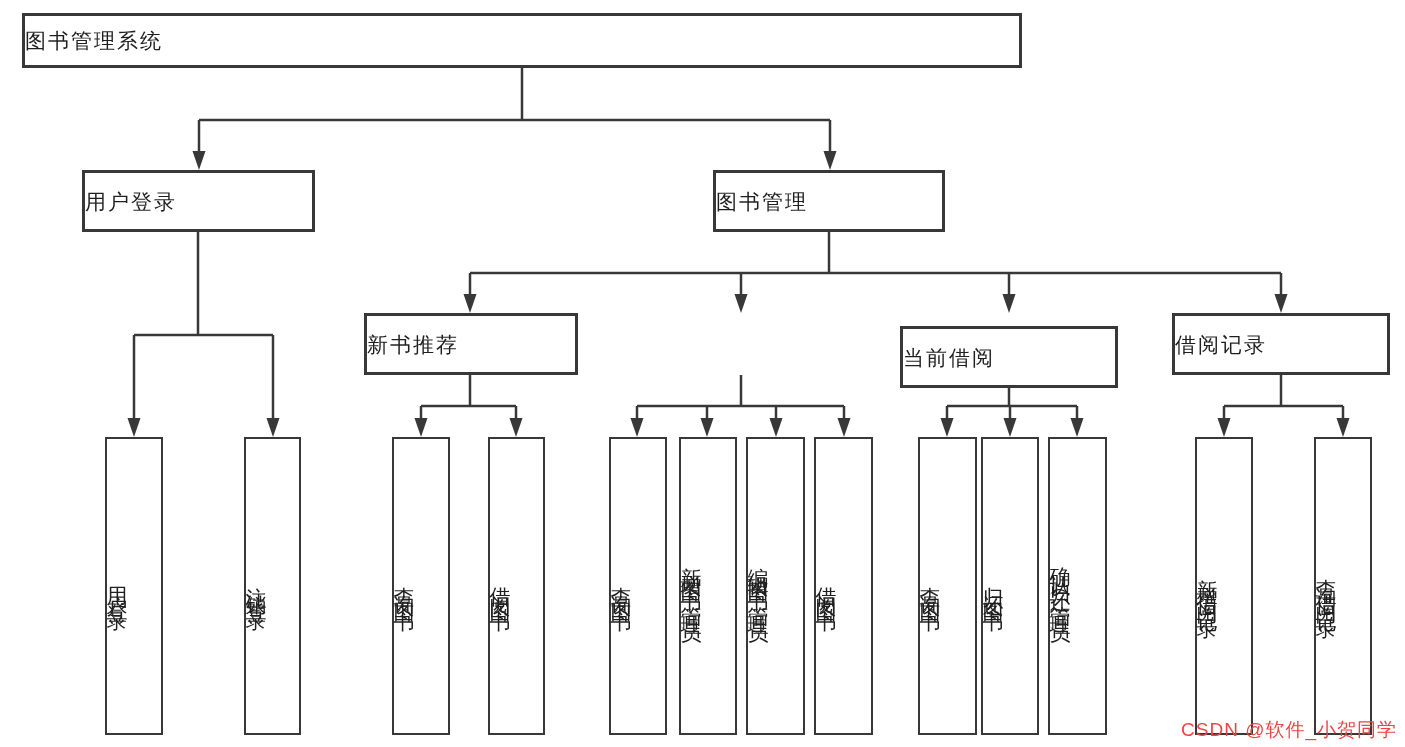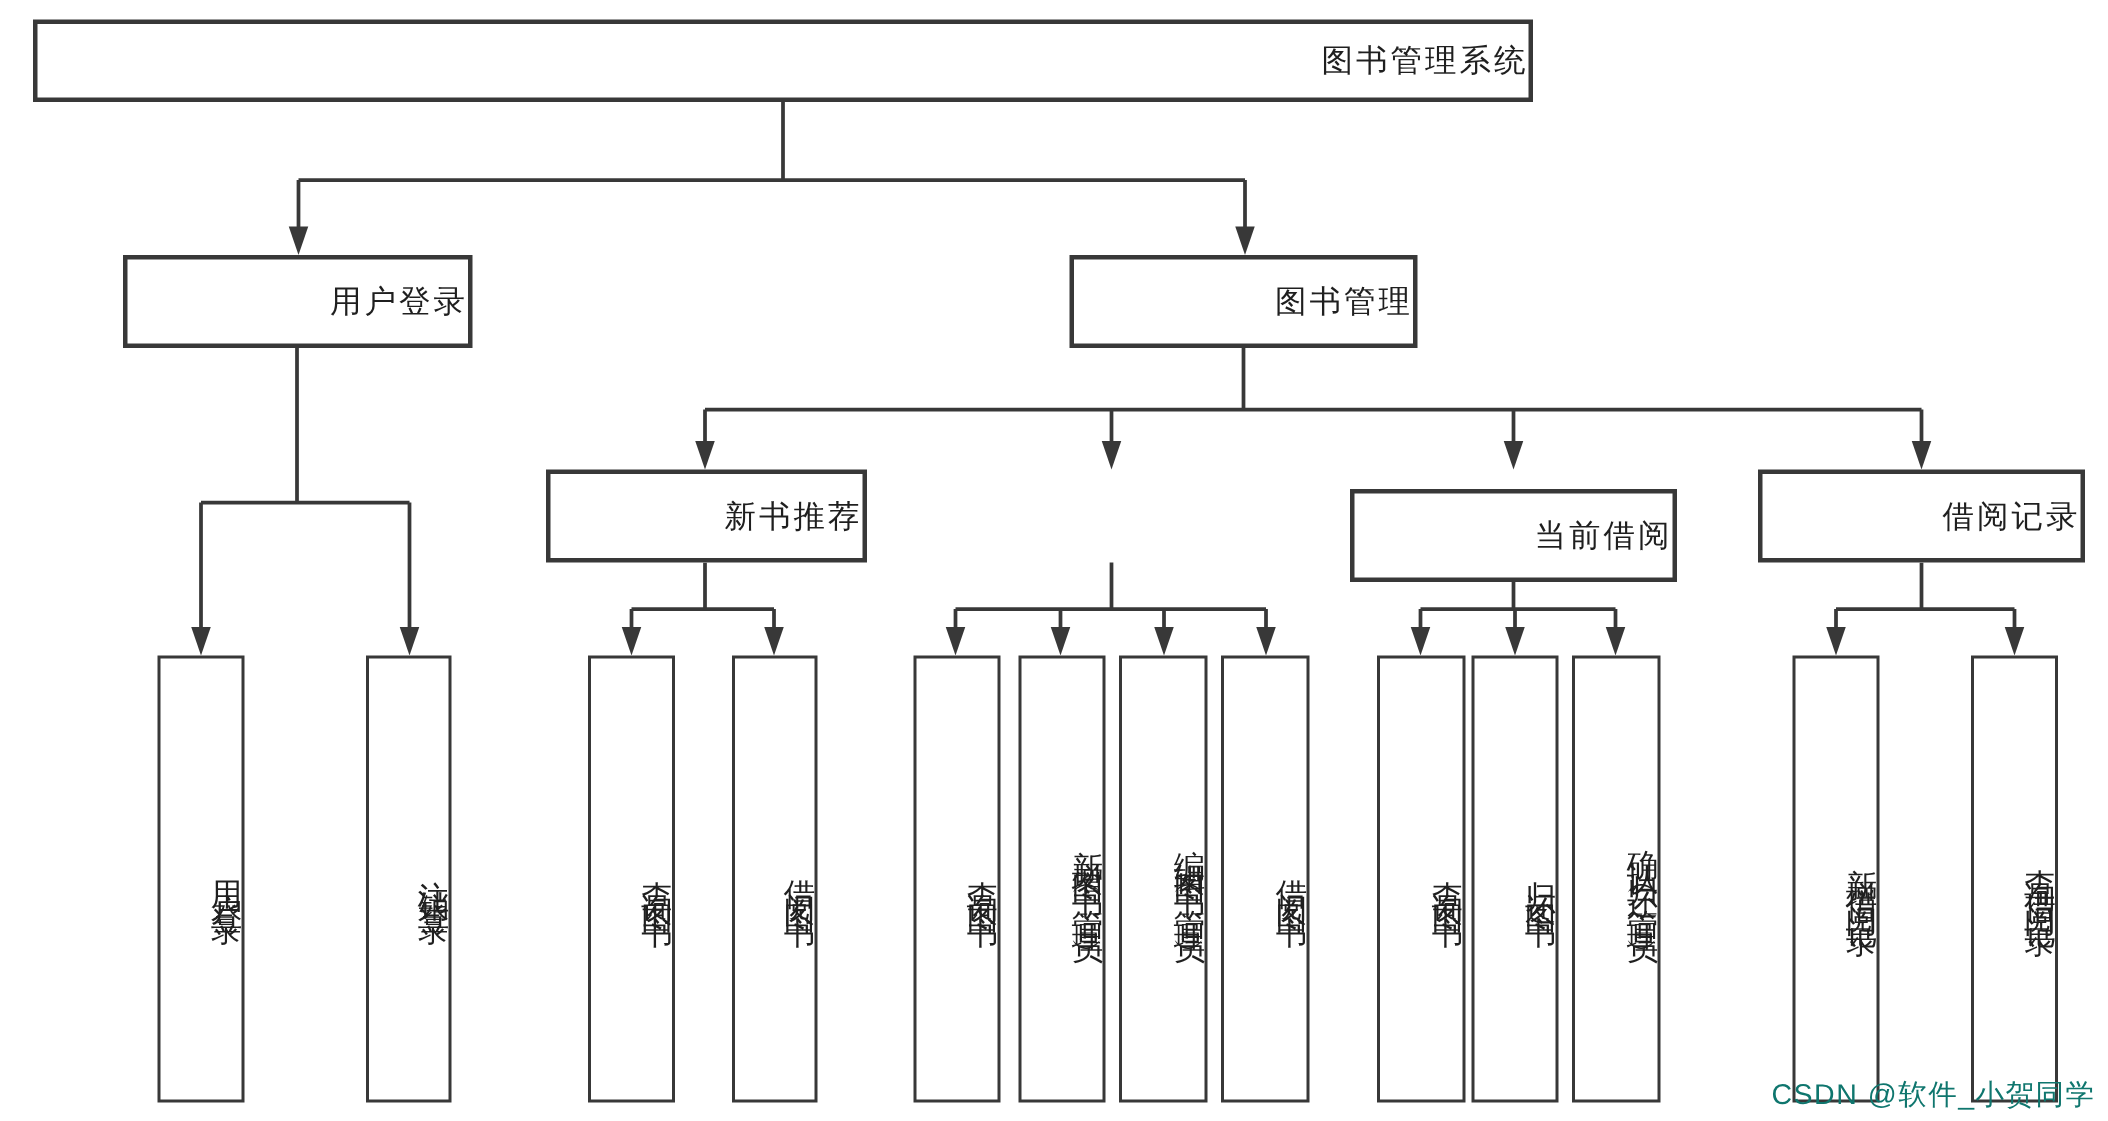--- a/index.html
+++ b/index.html
@@ -21,21 +21,21 @@
     width: 1405px; height: 747px;
     pointer-events: none;
   }
   .node {
     position: absolute;
     box-sizing: border-box;
     background: #ffffff;
     border: 3px solid #383838;
     display: flex;
     align-items: center;
-    justify-content: flex-end;
+    justify-content: flex-start;
     color: #1f1f1f;
     z-index: 2;
   }
   .h-label {
     font-size: 21px;
     letter-spacing: 2px;
     white-space: nowrap;
     line-height: 1;
   }
   .leaf {
@@ -47,21 +47,21 @@
     letter-spacing: 8px;
     line-height: 1;
     white-space: nowrap;
   }
   .watermark {
     position: absolute;
     right: 8px;
     bottom: 4px;
     font-size: 19px;
     letter-spacing: 1px;
-    color: #0f766e;
+    color: #ef4444;
     z-index: 5;
     white-space: nowrap;
   }
 </style>
 </head>
 <body>
 
 <div class="stage">
 
   <svg class="wires" viewBox="0 0 1405 747" xmlns="http://www.w3.org/2000/svg">

